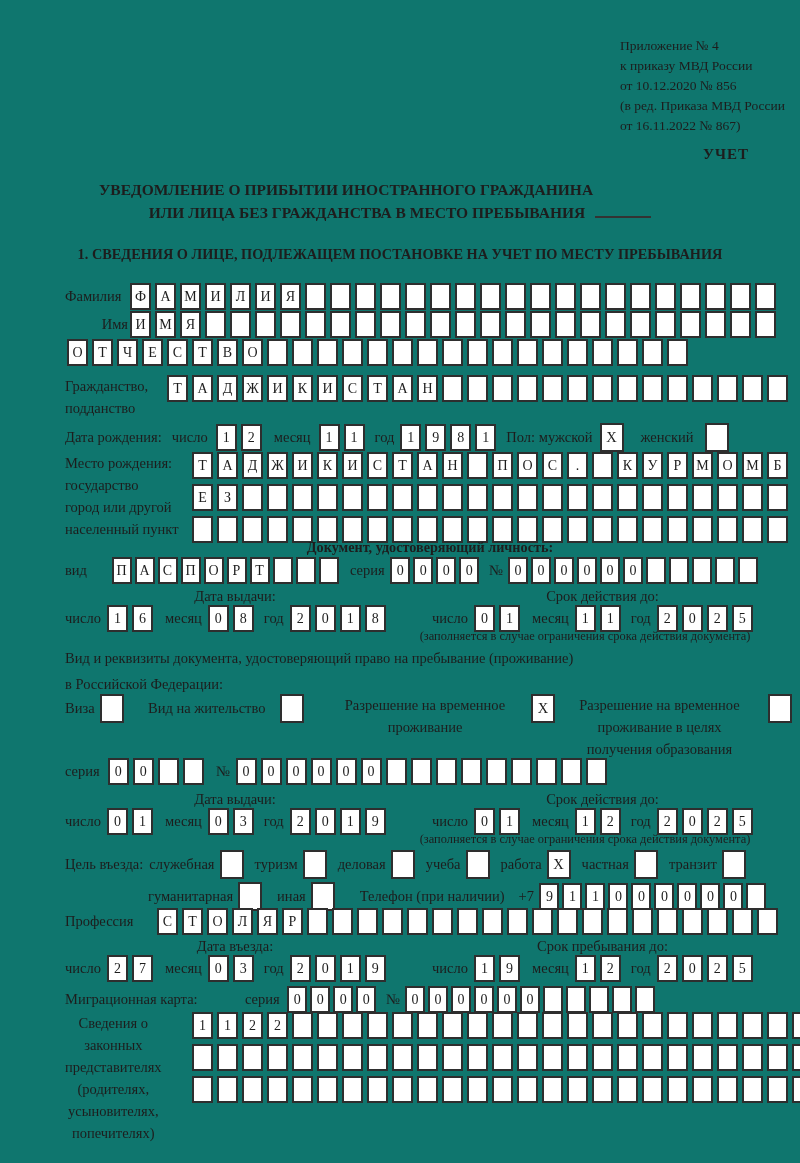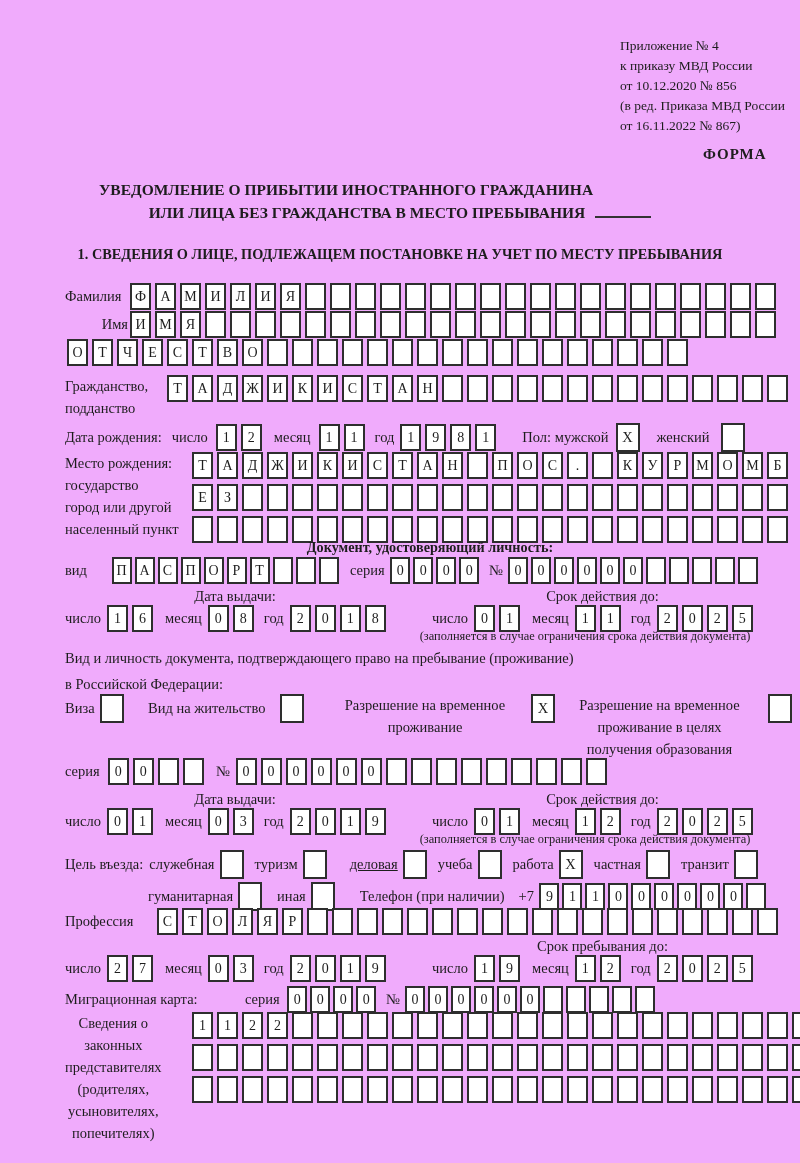--- a/index.html
+++ b/index.html
@@ -1,16 +1,16 @@
 <!DOCTYPE html>
 <html><head>
 <meta charset="utf-8">
 <style>
   html,body{margin:0;padding:0;background:#fff;}
-  .page{position:relative;width:800px;height:1163px;background:#f0abfc;overflow:hidden;
+  .page{position:relative;width:800px;height:1163px;background:#0f766e;overflow:hidden;
         font-family:"Liberation Serif","DejaVu Serif",serif;color:#1d1d1d;}
   .abs{position:absolute;}
   .row{position:absolute;display:flex;align-items:center;}
   .rowt{position:absolute;display:flex;align-items:flex-start;}
   .lbl{font-size:14.5px;white-space:nowrap;}
   .b{font-weight:bold;}
   .c{text-align:center;}
   .sm{font-size:12.4px;}
   .cells{display:flex;align-items:center;}
   .cell{display:inline-flex;align-items:center;justify-content:center;
@@ -30,21 +30,21 @@
 <div class="page">
 
   <div class="abs hdr" style="top:36px;left:620px;">
     <div>Приложение № 4</div>
     <div>к приказу МВД России</div>
     <div>от 10.12.2020 № 856</div>
     <div>(в ред. Приказа МВД России</div>
     <div>от 16.11.2022 № 867)</div>
   </div>
 
-  <div class="abs b" style="top:146px;left:703px;font-size:15px;letter-spacing:1px;">ФОРМА</div>
+  <div class="abs b" style="top:146px;left:703px;font-size:15px;letter-spacing:1px;">УЧЕТ</div>
 
   <div class="abs b c" style="top:181px;left:0;width:692px;font-size:15.5px;">УВЕДОМЛЕНИЕ О ПРИБЫТИИ ИНОСТРАННОГО ГРАЖДАНИНА</div>
   <div class="abs b c" style="top:204px;left:0;width:800px;font-size:15.5px;">
     <span>ИЛИ ЛИЦА БЕЗ ГРАЖДАНСТВА В МЕСТО ПРЕБЫВАНИЯ</span><span class="uline"></span>
   </div>
 
   <div class="abs b c" style="top:246px;left:0;width:800px;font-size:14.3px;">1. СВЕДЕНИЯ О ЛИЦЕ, ПОДЛЕЖАЩЕМ ПОСТАНОВКЕ НА УЧЕТ ПО МЕСТУ ПРЕБЫВАНИЯ</div>
 
   <div class="row" style="top:283px;left:65px;">
     <span class="lbl" style="width:63px;font-family:Liberation Serif, serif;">Фамилия</span>
@@ -186,21 +186,21 @@
         <span class="cell">1</span>
         <span class="cell">1</span>
       </span>
     <span class="lbl" style="margin-left:8px;">год</span>
     <span class="cells" style="margin-left:4px;">
         <span class="cell">1</span>
         <span class="cell">9</span>
         <span class="cell">8</span>
         <span class="cell">1</span>
       </span>
-    <span class="lbl" style="margin-left:24px;">Пол: мужской</span>
+    <span class="lbl" style="margin-left:8px;">Пол: мужской</span>
     <span class="cells" style="margin-left:4px;">
         <span class="chk">X</span>
       </span>
     <span class="lbl" style="margin-left:14px;">женский</span>
     <span class="cells" style="margin-left:8px;">
         <span class="chk"></span>
       </span>
   </div>
 
   <div class="abs labcol" style="top:452px;left:65px;">
@@ -369,21 +369,21 @@
     <span class="lbl" style="margin-left:8px;">год</span>
     <span class="cells" style="margin-left:4px;">
         <span class="cell">2</span>
         <span class="cell">0</span>
         <span class="cell">2</span>
         <span class="cell">5</span>
       </span>
   </div>
   <div class="abs c sm" style="top:629px;left:380px;width:410px;">(заполняется в случае ограничения срока действия документа)</div>
 
-  <div class="abs lbl" style="top:650px;left:65px;">Вид и личность документа, подтверждающего право на пребывание (проживание)</div>
+  <div class="abs lbl" style="top:650px;left:65px;">Вид и реквизиты документа, удостоверяющий право на пребывание (проживание)</div>
   <div class="abs lbl" style="top:676px;left:65px;">в Российской Федерации:</div>
 
   <div class="row" style="top:694px;left:65px;">
     <span class="lbl">Виза</span>
     <span class="cells" style="margin-left:2px;">
         <span class="chk"></span>
       </span>
   </div>
   <div class="row" style="top:694px;left:148px;">
     <span class="lbl">Вид на жительство</span>
@@ -485,21 +485,21 @@
   <div class="row" style="top:850px;left:65px;font-size:14.2px;">
     <span class="lbl">Цель въезда:</span>
     <span class="lbl" style="margin-left:6px;">служебная</span>
     <span class="cells" style="margin-left:2px;">
         <span class="chk"></span>
       </span>
     <span class="lbl" style="margin-left:8px;">туризм</span>
     <span class="cells" style="margin-left:2px;">
         <span class="chk"></span>
       </span>
-    <span class="lbl" style="margin-left:20px;text-decoration:underline;">деловая</span>
+    <span class="lbl" style="margin-left:8px;">деловая</span>
     <span class="cells" style="margin-left:2px;">
         <span class="chk"></span>
       </span>
     <span class="lbl" style="margin-left:8px;">учеба</span>
     <span class="cells" style="margin-left:2px;">
         <span class="chk"></span>
       </span>
     <span class="lbl" style="margin-left:8px;">работа</span>
     <span class="cells" style="margin-left:2px;">
         <span class="chk">X</span>
@@ -563,20 +563,21 @@
         <span class="cell"></span>
         <span class="cell"></span>
         <span class="cell"></span>
         <span class="cell"></span>
         <span class="cell"></span>
         <span class="cell"></span>
         <span class="cell"></span>
       </span>
   </div>
 
+  <div class="abs c lbl" style="top:938px;left:65px;width:340px;">Дата въезда:</div>
   <div class="abs c lbl" style="top:938px;left:430px;width:345px;">Срок пребывания до:</div>
 
   <div class="row" style="top:955px;left:65px;">
     <span class="lbl">число</span>
     <span class="cells" style="margin-left:4px;">
         <span class="cell">2</span>
         <span class="cell">7</span>
       </span>
     <span class="lbl" style="margin-left:10px;">месяц</span>
     <span class="cells" style="margin-left:4px;">

